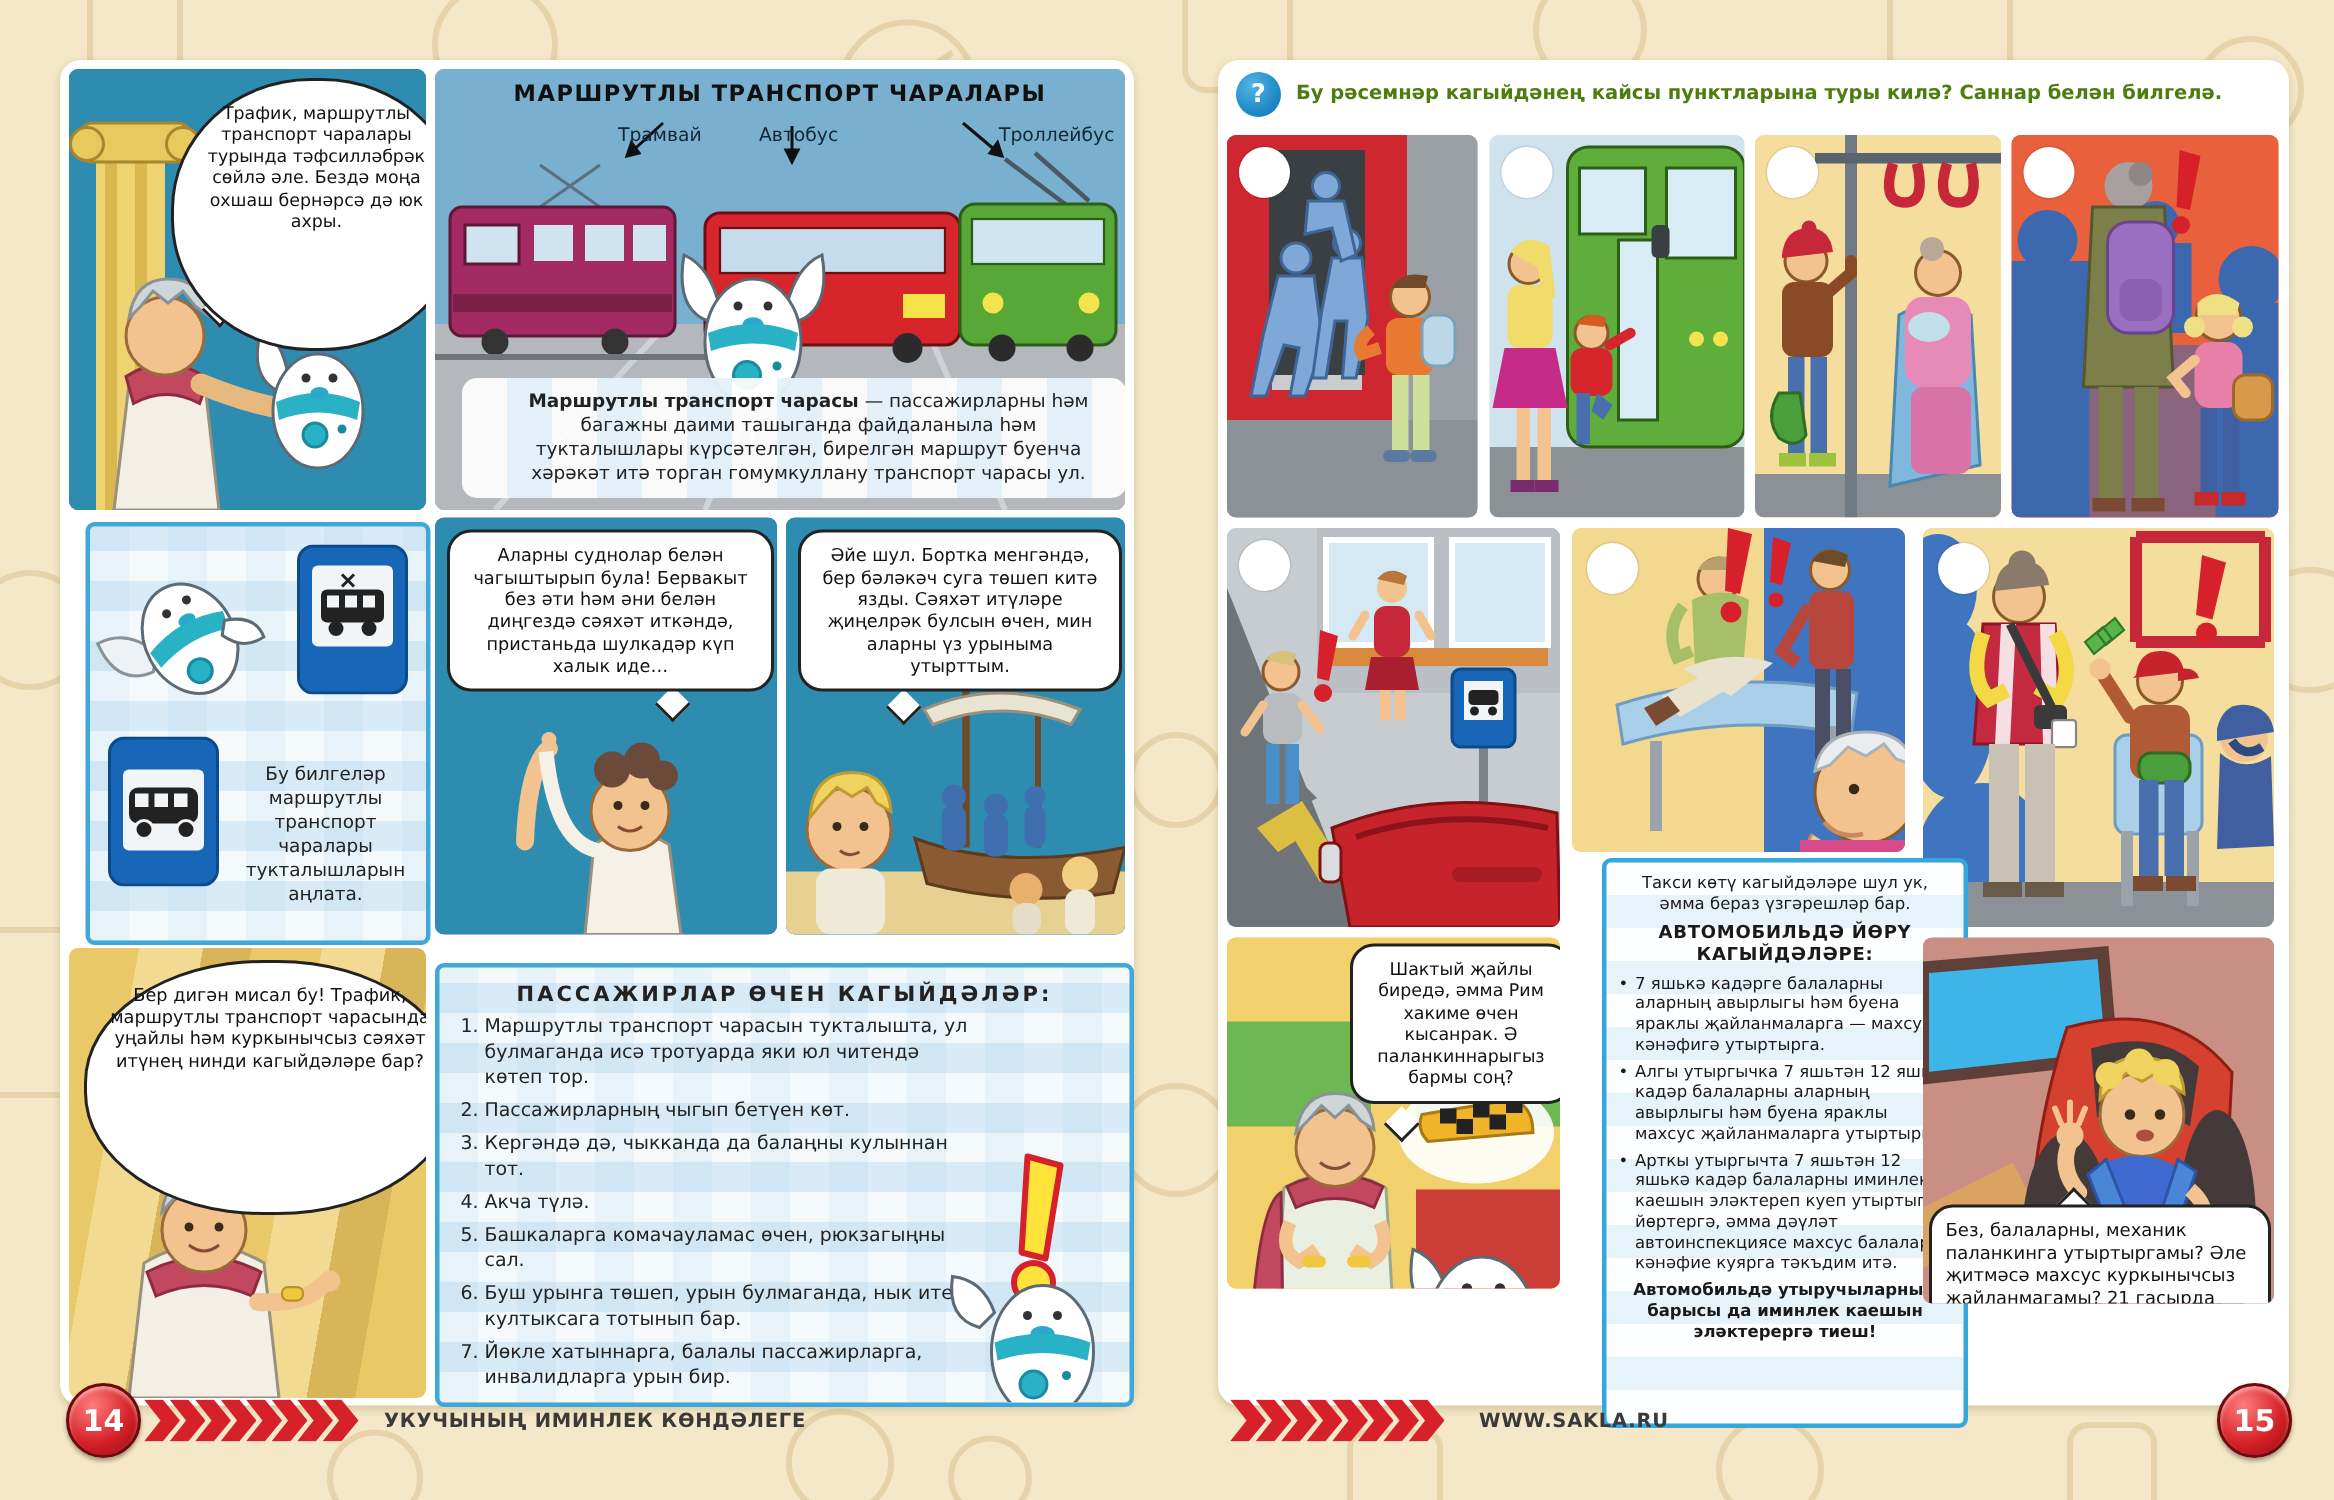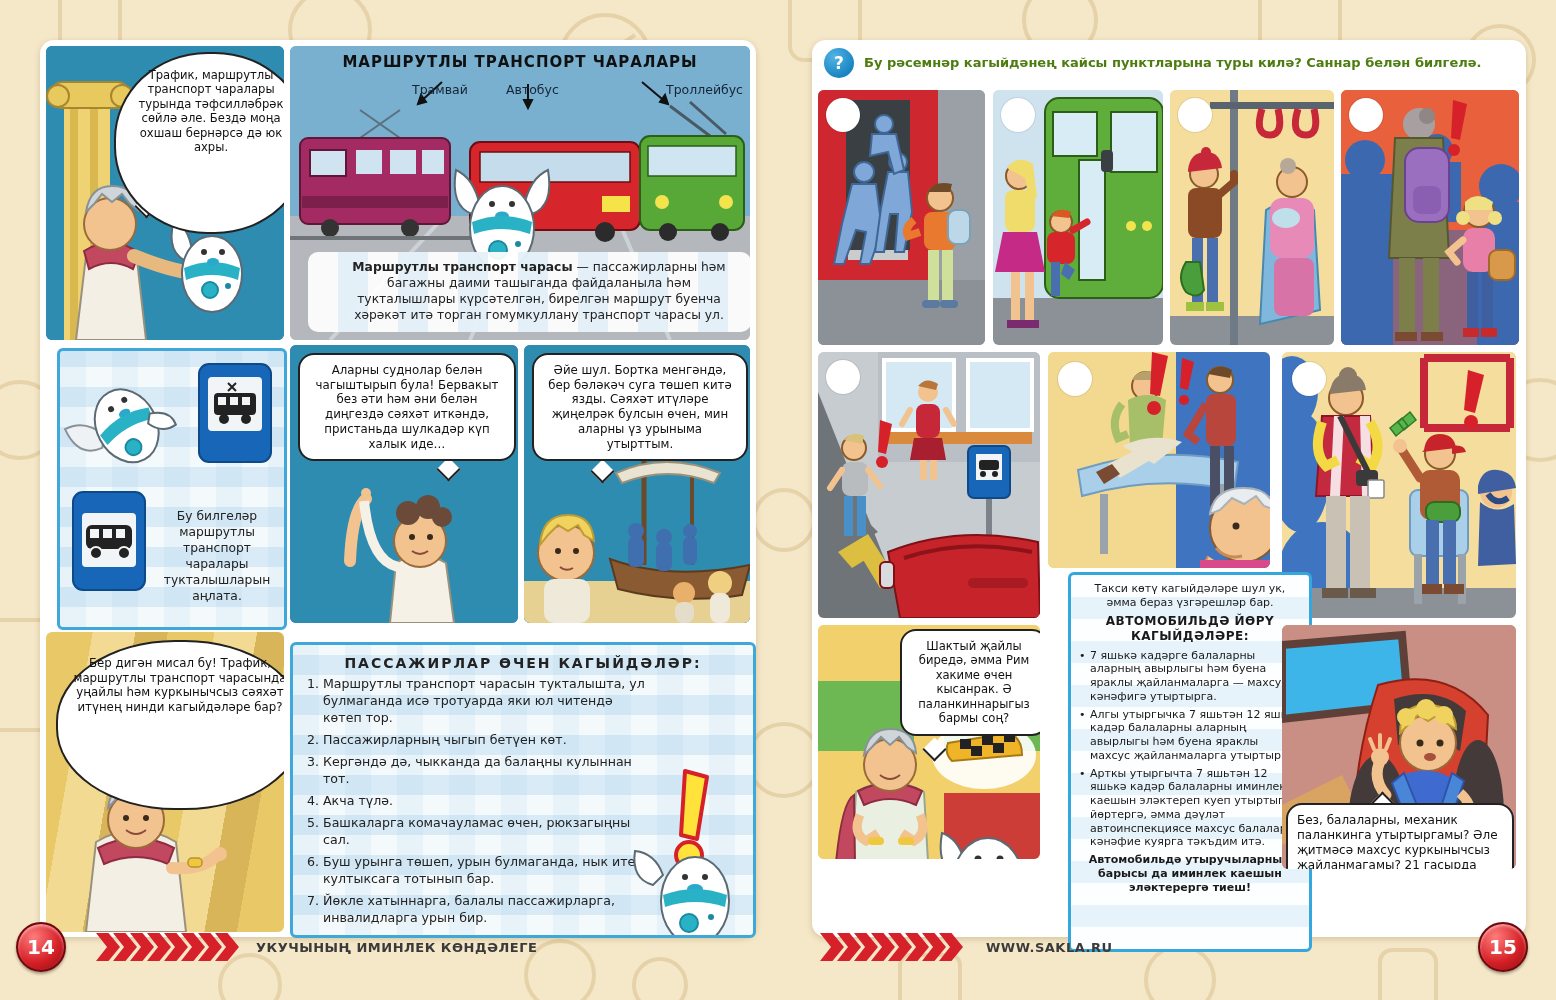--- a/index.html
+++ b/index.html
@@ -715,21 +715,21 @@
           <rect x="168" y="190" width="16" height="7" rx="3.5" fill="#e8d24a"></rect>
         </g>
       </svg>
       <div class="bubble" style="left:4px;top:178px;width:206px;font-size:12px;text-align:left;">
         <span>Без, балаларны, механик паланкинга утыртыргамы? Әле җитмәсә махсус куркынычсыз җайланмагамы? 21 гасырда бөтен кеше дә Цезарь кебек яши икән!</span>
       </div>
       <div class="tail up" style="left:92px;top:170px;"></div>
     </div>
   </div>
 
-  <div class="footer-badge" style="left:16px;top:922px;text-align:center;">
+  <div class="footer-badge" style="left:44px;top:922px;text-align:center;">
     <span>14</span>
   </div>
   <div class="chevrons" style="left:96px;top:932px;">
     <span></span>
       <span></span>
       <span></span>
       <span></span>
       <span></span>
       <span></span>
       <span></span>

